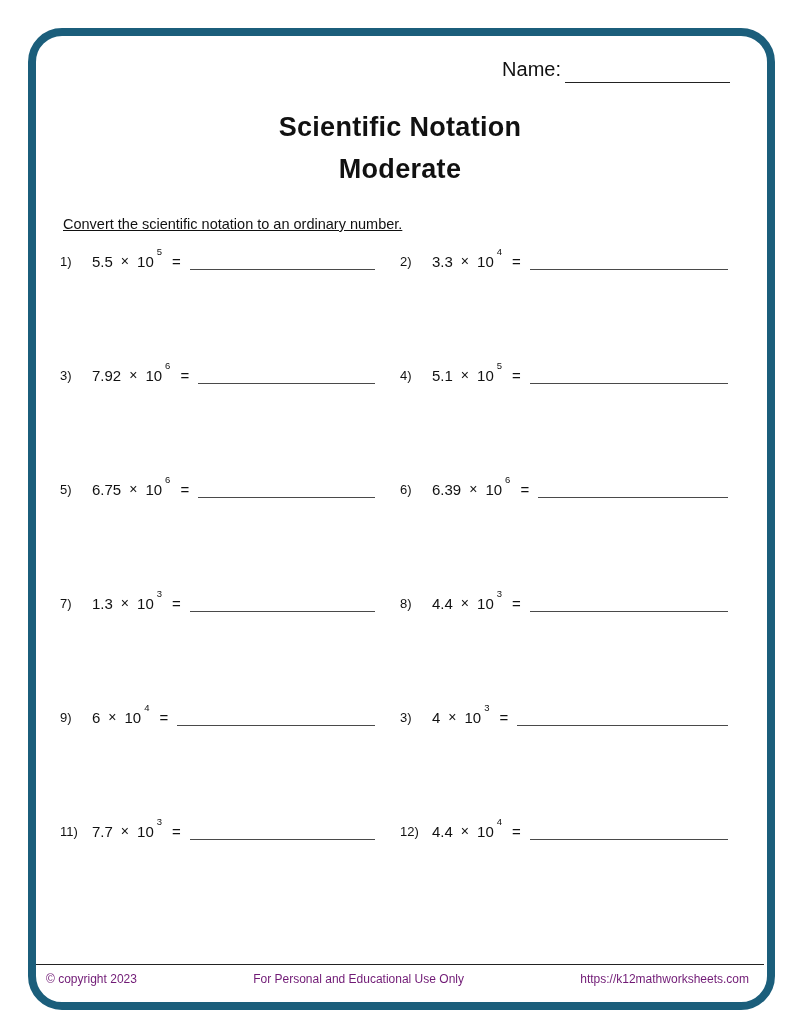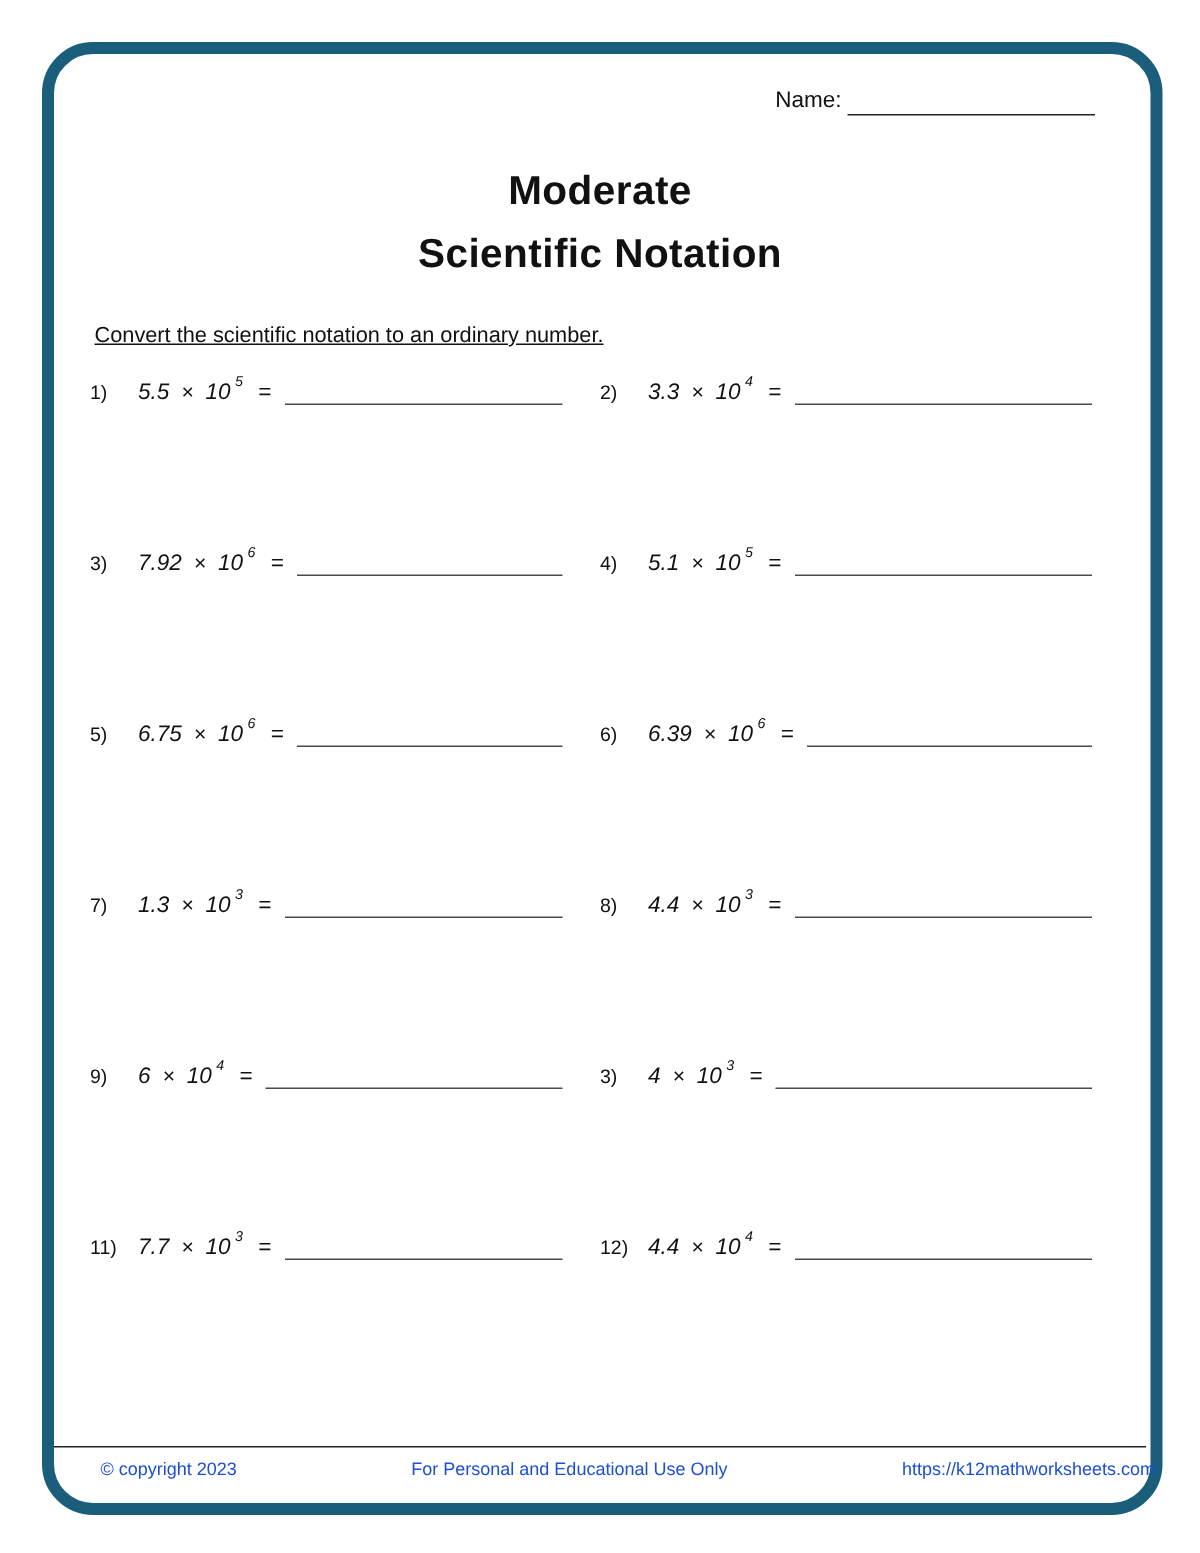--- a/index.html
+++ b/index.html
@@ -16,21 +16,21 @@
     left: 28px; top: 28px;
     width: 747px; height: 982px;
     border: 8px solid #1b5e7b;
     border-radius: 34px;
   }
   .name-row {
     position: absolute;
     top: 58px; right: 70px;
     display: flex;
     align-items: flex-end;
-    font-size: 15px;
+    font-size: 20px;
   }
   .name-label { padding-bottom: 2px; }
   .name-line {
     display: inline-block;
     width: 165px;
     height: 18px;
     border-bottom: 1.6px solid #222222;
     margin-left: 4px;
   }
   .title-block {
@@ -63,21 +63,21 @@
     align-items: flex-end;
     height: 22px;
     font-size: 15px;
     white-space: nowrap;
   }
   .problem-number {
     min-width: 32px;
     font-size: 13px;
     padding-bottom: 1px;
   }
-  .expr { display: inline-flex; align-items: center; font-style: italic; }
+  .expr { display: inline-flex; align-items: flex-start; }
   .times-sign { margin: 0 8px; font-size: 14px; padding-bottom: 1px; }
   .exponent {
     font-size: 9.5px;
     position: relative;
     top: -7px;
     margin-left: 3px;
   }
   .equals-sign { margin-left: 10px; }
   .answer-line {
     flex: 1;
@@ -86,42 +86,42 @@
     margin-left: 9px;
   }
   .footer-divider {
     position: absolute;
     top: 964px; left: 36px;
     width: 728px;
     border-top: 1.5px solid #222222;
   }
   .footer-row {
     position: absolute;
-    top: 972px; left: 67px;
+    top: 972px; left: 46px;
     width: 703px;
     display: flex;
     justify-content: space-between;
     align-items: flex-end;
     font-size: 12px;
-    color: #1d4ed8;
+    color: #701a75;
   }
 </style>
 </head>
 <body>
 
 <div class="page-border"></div>
 
 <div class="name-row">
   <span class="name-label">Name:</span>
   <span class="name-line"></span>
 </div>
 
 <div class="title-block">
+  <div>Scientific Notation</div>
   <div>Moderate</div>
-  <div>Scientific Notation</div>
 </div>
 
 <div class="instructions">Convert the scientific notation to an ordinary number.</div>
 
 <div class="problems-grid">
 
   <div class="problem">
     <span class="problem-number">1)</span>
     <span class="expr">
         <span>5.5</span>

